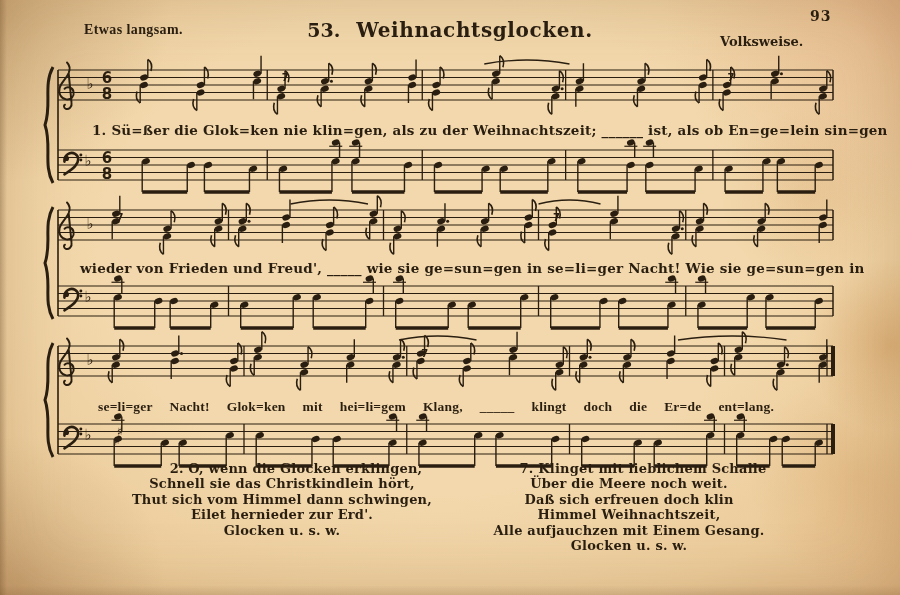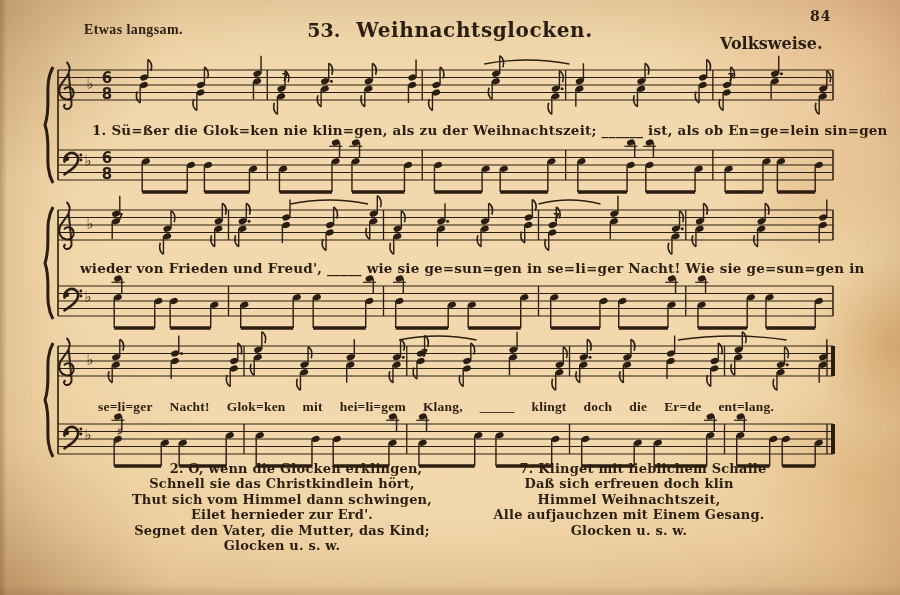--- a/index.html
+++ b/index.html
@@ -17,21 +17,21 @@
       linear-gradient(0deg, rgba(90,55,20,.14) 0px, rgba(90,55,20,0) 10px),
       radial-gradient(ellipse at 48% 42%, #f2d8ac 50%, #eccc9b 78%, #ddb483 100%);
     box-shadow:inset 0 0 70px rgba(120,72,22,.22);
     color:#2a1e10;
   }
   .tempo{position:absolute;left:84px;top:22px;font-size:14px;font-weight:bold;letter-spacing:.4px;font-family:Liberation Serif, serif;}
   .titleRow{position:absolute;left:0;right:0;top:18px;text-align:center;white-space:nowrap;}
   .songNum{font-size:19px;font-weight:bold;margin-right:16px;}
   .songTitle{font-size:20px;font-weight:bold;letter-spacing:.6px;}
   .pageNum{position:absolute;left:810px;top:8px;font-size:14px;font-weight:bold;letter-spacing:1px;}
-  .attribution{position:absolute;left:720px;top:34px;font-size:16px;font-weight:bold;}
+  .attribution{position:absolute;left:720px;top:34px;font-size:13px;font-weight:bold;}
   svg#score{position:absolute;left:0;top:0;}
   .lyric{
     position:absolute;font-size:13.5px;font-weight:bold;color:#2a1e10;
     text-align:justify;text-align-last:justify;white-space:nowrap;letter-spacing:.2px;
   }
   #lyr0{left:92px;top:122px;width:766px;}
   #lyr1{left:80px;top:260px;width:718px;}
   #lyr2{left:98px;top:399px;width:676px;font-family:Liberation Serif, serif;}
   .verse{position:absolute;top:461px;font-size:13px;font-weight:bold;line-height:15.4px;letter-spacing:.2px;text-align:center;}
   #verse2{left:112px;width:340px;}
@@ -42,21 +42,21 @@
 <body>
 
 <div class="page">
 
   <div class="tempo">Etwas langsam.</div>
 
   <div class="titleRow">
     <span class="songNum">53.</span><span class="songTitle">Weihnachtsglocken.</span>
   </div>
 
-  <div class="pageNum">84</div>
+  <div class="pageNum">93</div>
   <div class="attribution">Volksweise.</div>
 
   <svg id="score" width="900" height="595" viewBox="0 0 900 595">
       <g>
         <path d="M53,67 C43,85 52,105 45,125 C52,145 43,165 53,183" stroke="#2a1e10" fill="none" stroke-width="3"></path>
         <line x1="58" y1="70" x2="833" y2="70" stroke="#2a1e10" stroke-width="1.15"></line>
         <line x1="58" y1="77.5" x2="833" y2="77.5" stroke="#2a1e10" stroke-width="1.15"></line>
         <line x1="58" y1="85" x2="833" y2="85" stroke="#2a1e10" stroke-width="1.15"></line>
         <line x1="58" y1="92.5" x2="833" y2="92.5" stroke="#2a1e10" stroke-width="1.15"></line>
         <line x1="58" y1="100" x2="833" y2="100" stroke="#2a1e10" stroke-width="1.15"></line>
@@ -648,25 +648,25 @@
 
   <div class="lyric" id="lyr0">1. Sü=ßer die Glok=ken nie klin=gen, als zu der Weihnachtszeit; ______ ist, als ob En=ge=lein sin=gen</div>
   <div class="lyric" id="lyr1">wieder von Frieden und Freud', _____ wie sie ge=sun=gen in se=li=ger Nacht! Wie sie ge=sun=gen in</div>
   <div class="lyric" id="lyr2">se=li=ger Nacht! Glok=ken mit hei=li=gem Klang, _____ klingt doch die Er=de ent=lang.</div>
 
   <div class="verse" id="verse2">
     <div class="vline first">2.  O, wenn die Glocken erklingen,</div>
     <div class="vline">Schnell sie das Christkindlein hört,</div>
     <div class="vline">Thut sich vom Himmel dann schwingen,</div>
     <div class="vline">Eilet hernieder zur Erd'.</div>
-    <div class="vline">Segnet den Vater, die Mutter, das Kind;</div>
     <div class="vline">Glocken u. s. w.</div>
   </div>
 
   <div class="verse" id="verse3">
     <div class="vline first">7.  Klinget mit lieblichem Schalle</div>
+    <div class="vline">Über die Meere noch weit.</div>
     <div class="vline">Daß sich erfreuen doch klin</div>
     <div class="vline">Himmel Weihnachtszeit,</div>
     <div class="vline">Alle aufjauchzen mit Einem Gesang.</div>
     <div class="vline">Glocken u. s. w.</div>
   </div>
 
 </div>
 
 </body></html>

